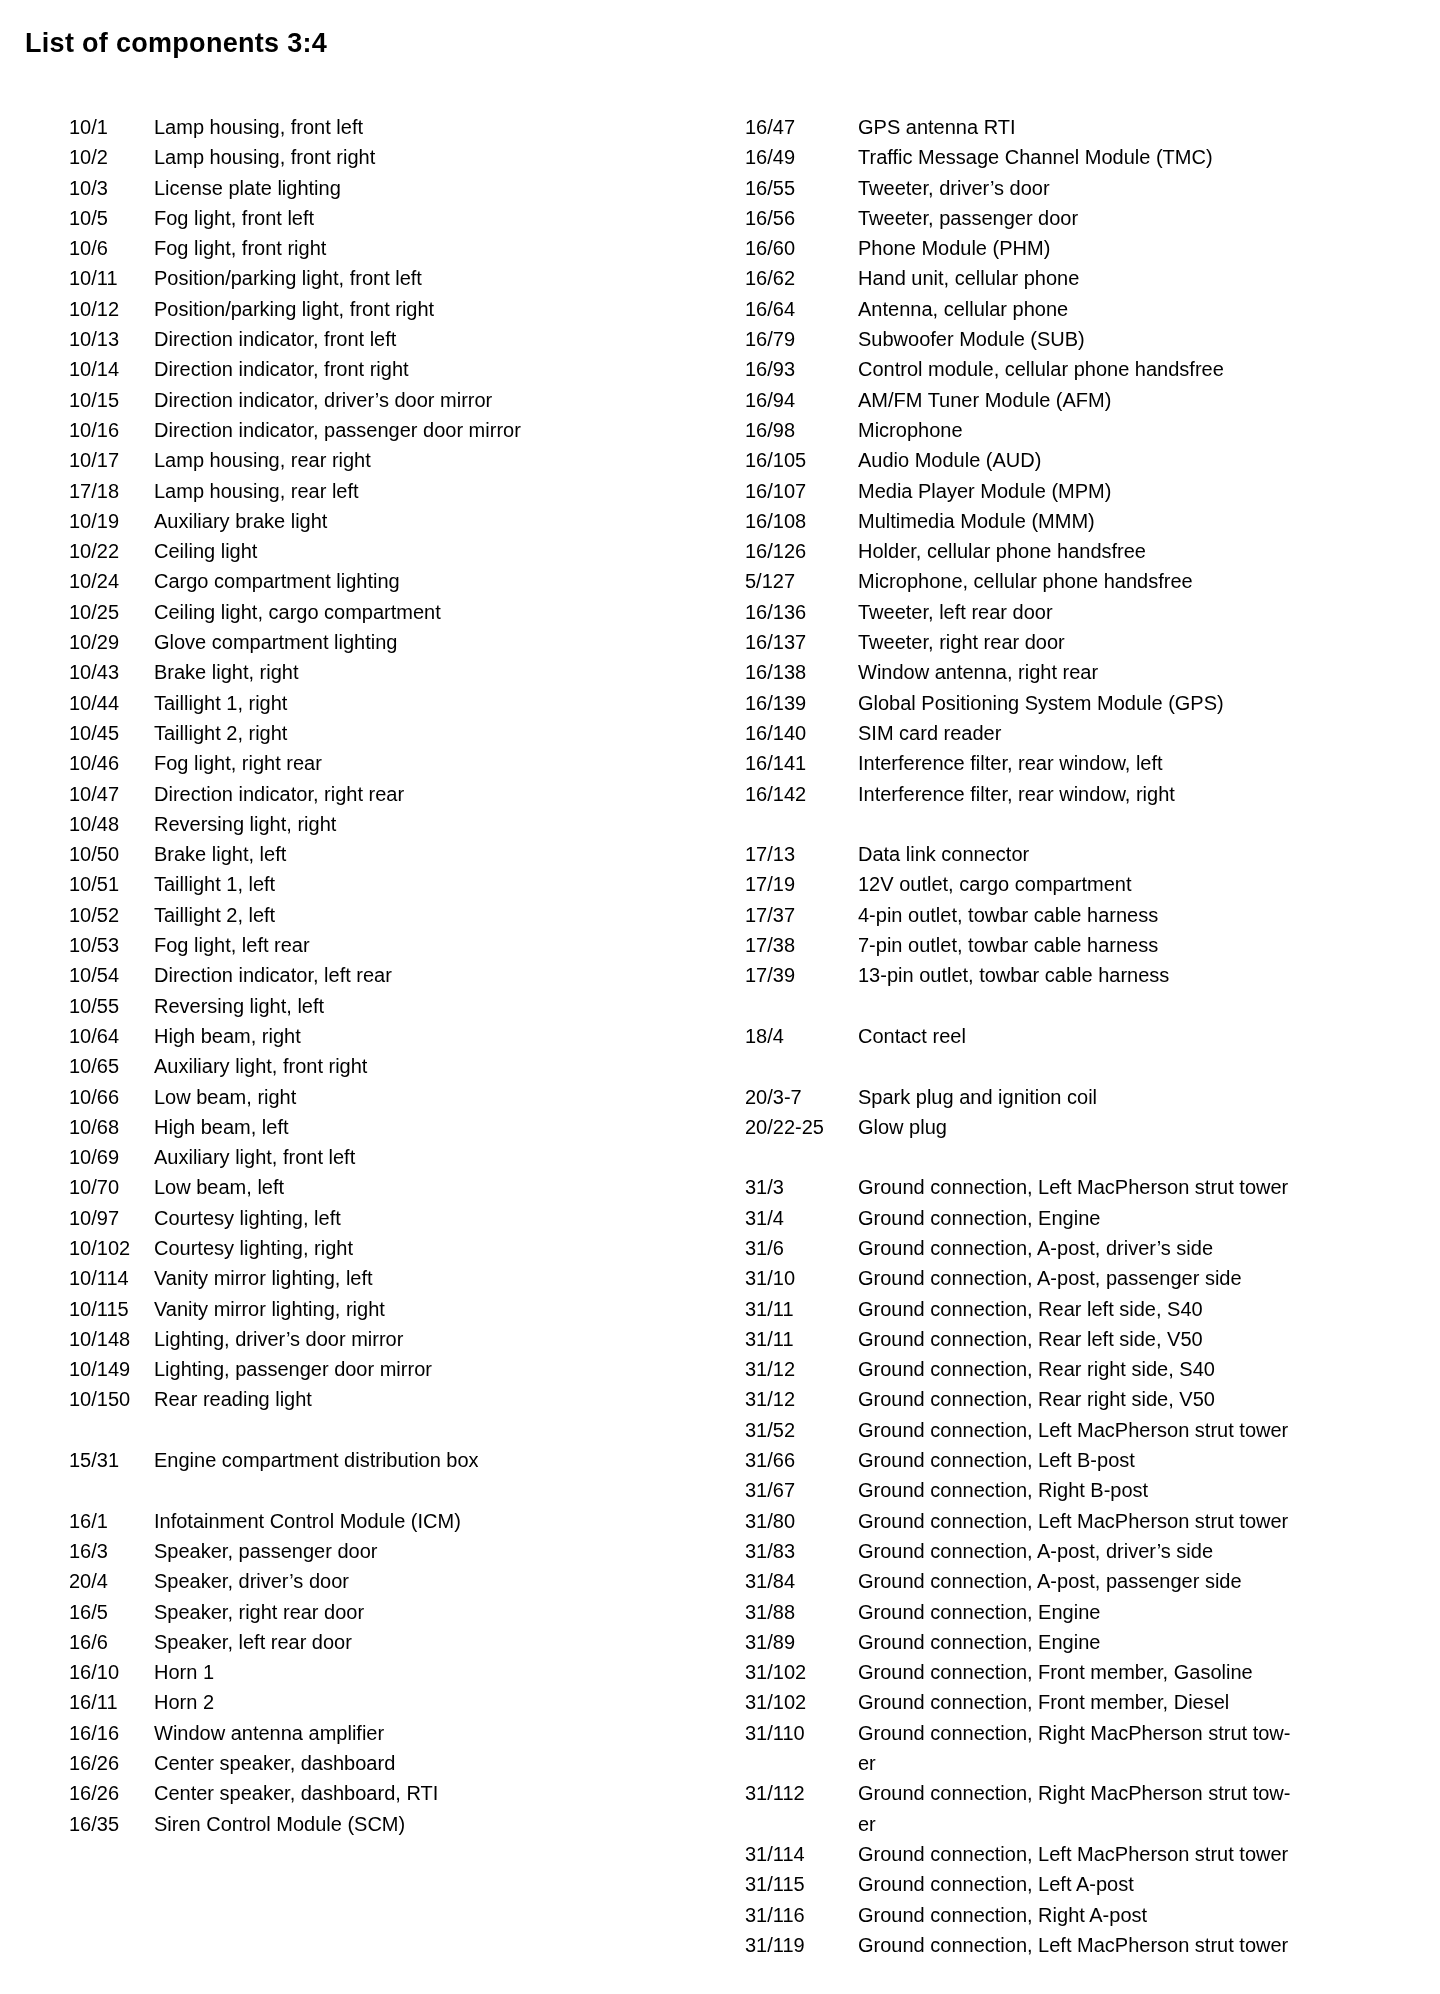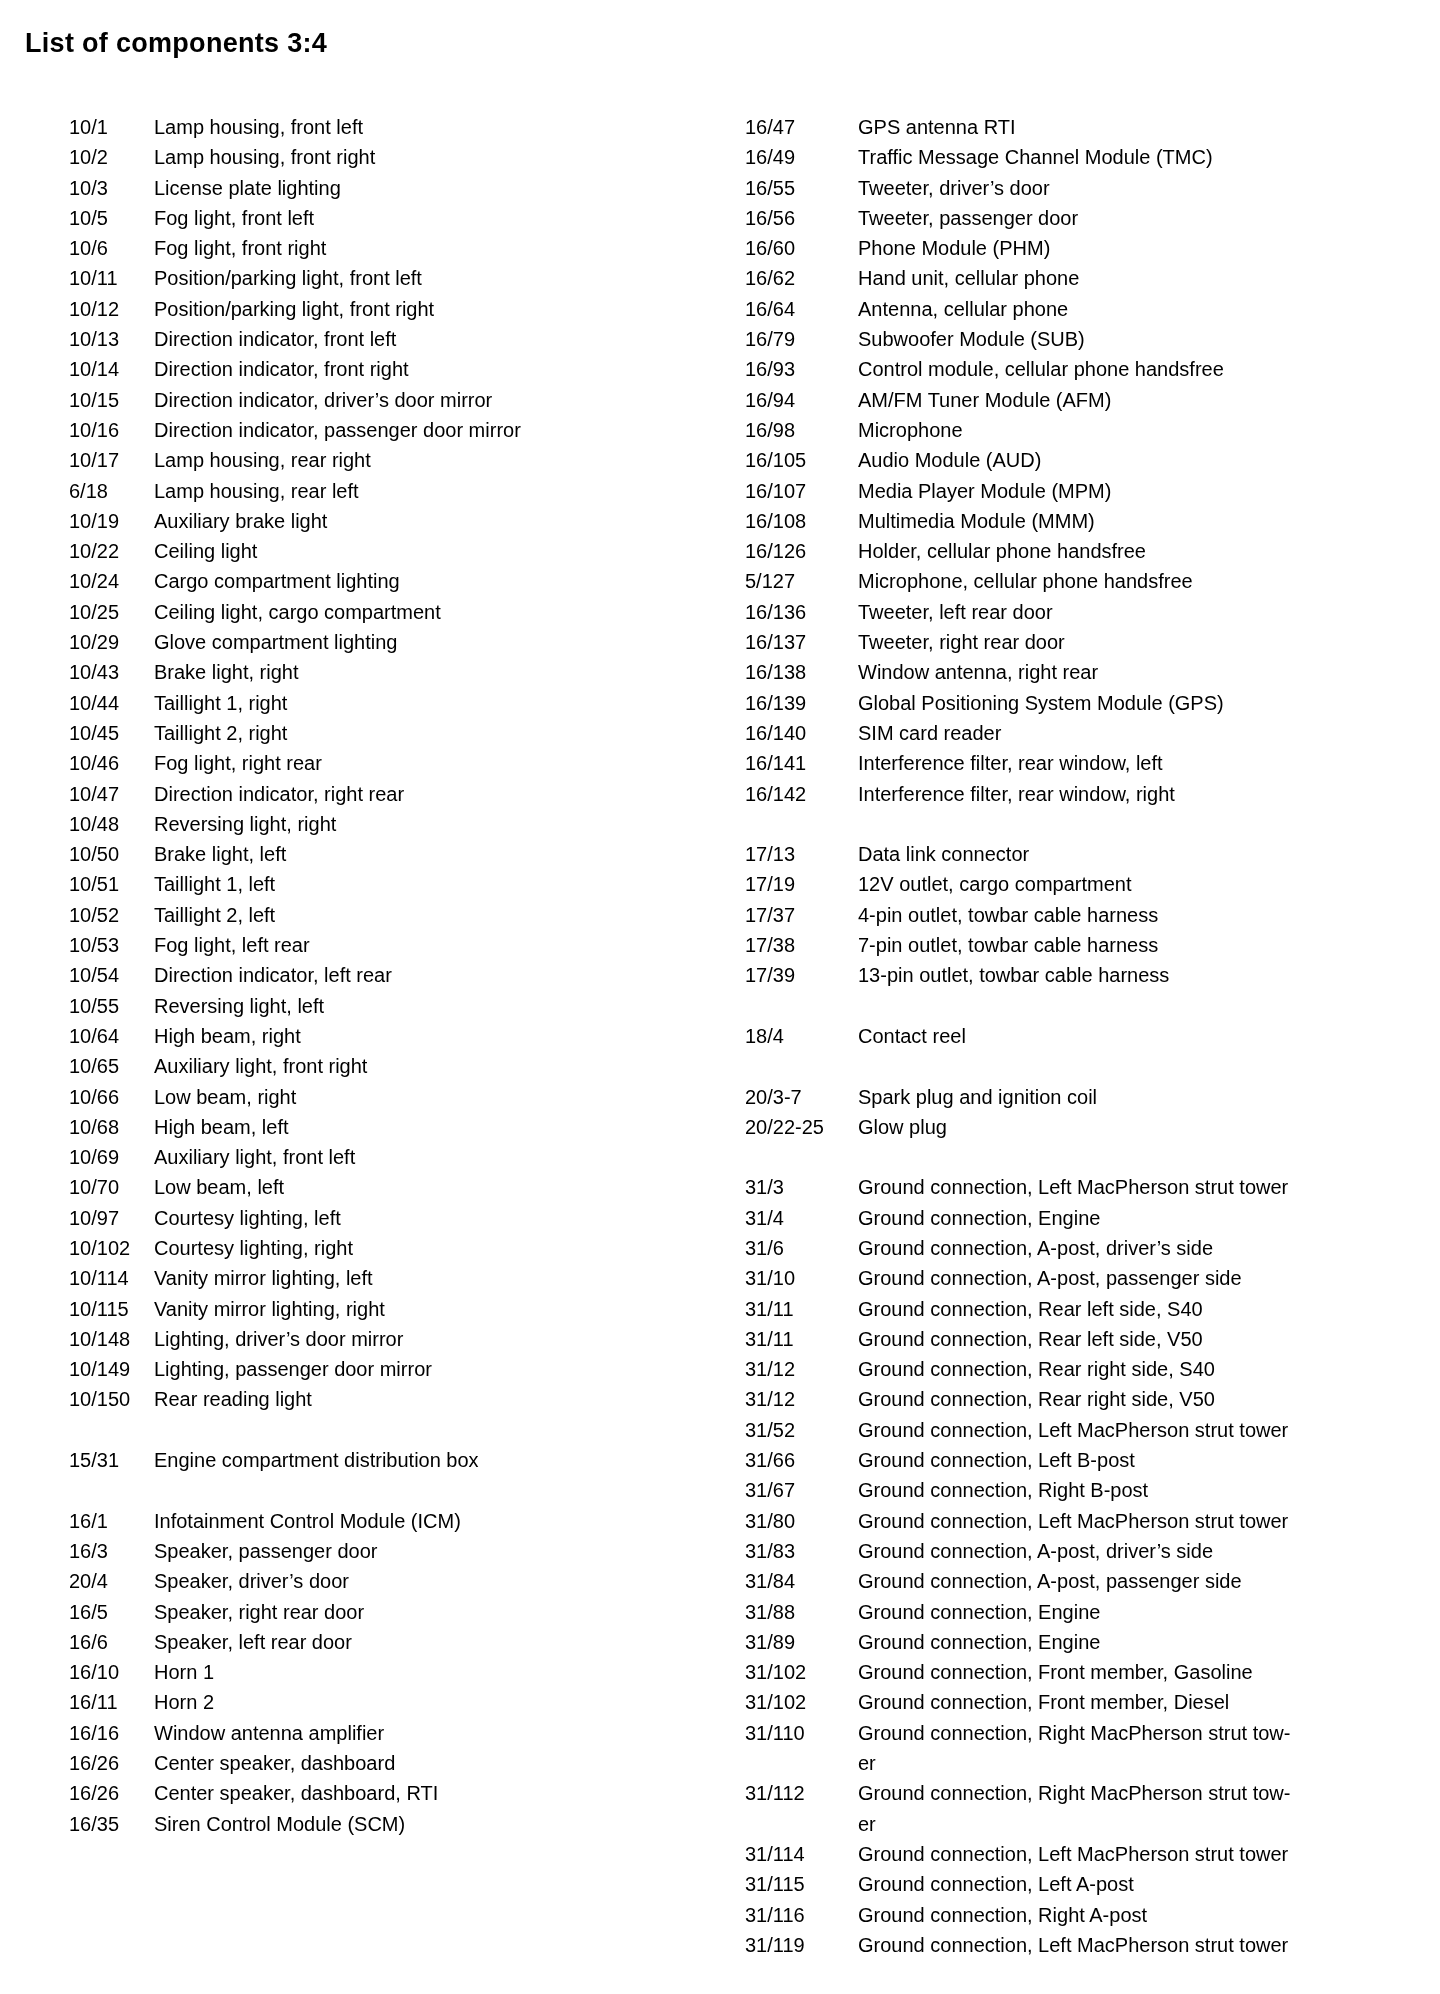--- a/index.html
+++ b/index.html
@@ -94,21 +94,21 @@
     </div>
     <div class="row">
       <span class="code">10/16</span>
       <span class="desc">Direction indicator, passenger door mirror</span>
     </div>
     <div class="row">
       <span class="code">10/17</span>
       <span class="desc">Lamp housing, rear right</span>
     </div>
     <div class="row">
-      <span class="code">6/18</span>
+      <span class="code">17/18</span>
       <span class="desc">Lamp housing, rear left</span>
     </div>
     <div class="row">
       <span class="code">10/19</span>
       <span class="desc">Auxiliary brake light</span>
     </div>
     <div class="row">
       <span class="code">10/22</span>
       <span class="desc">Ceiling light</span>
     </div>

